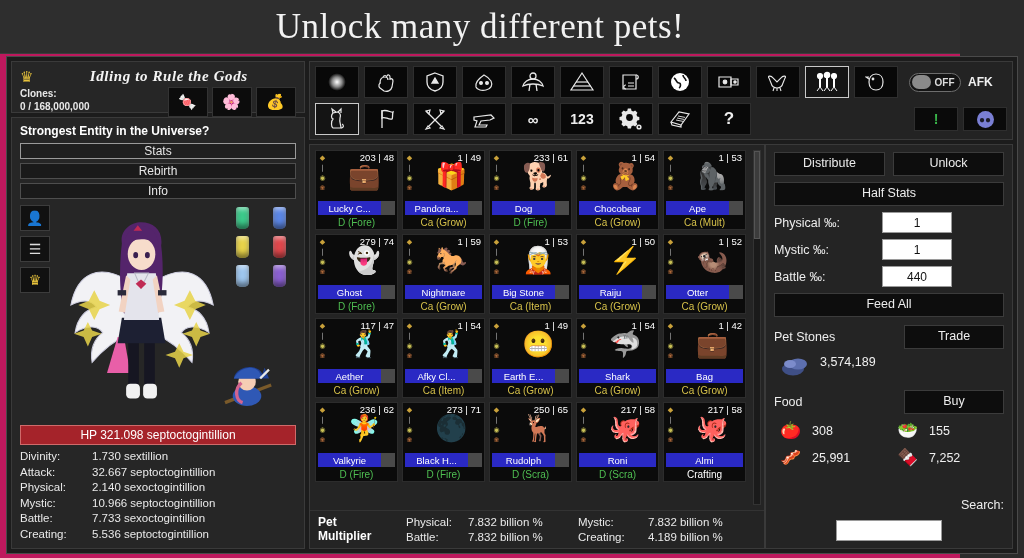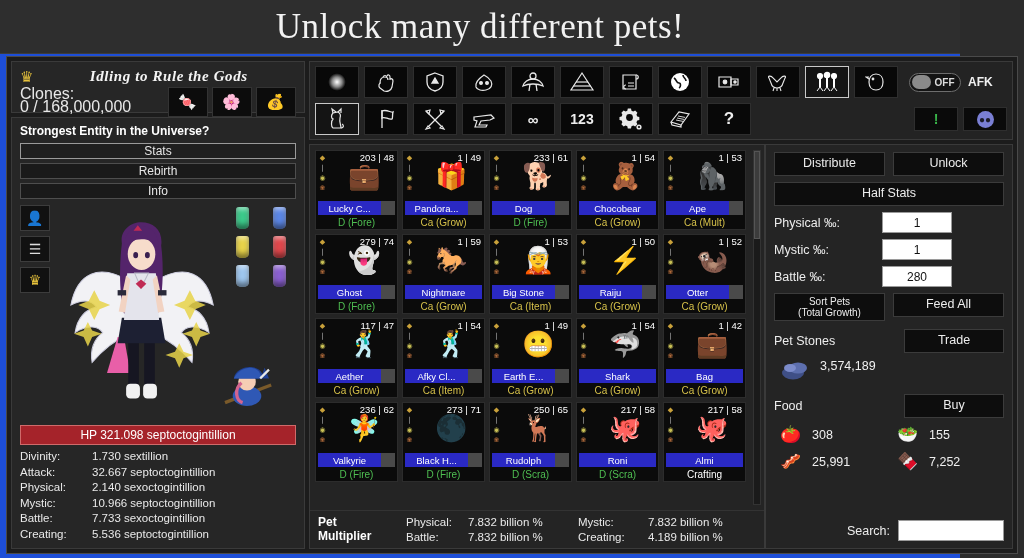--- a/index.html
+++ b/index.html
@@ -2,21 +2,21 @@
 <html><head>
 <meta charset="utf-8">
 <style>
   * { box-sizing: border-box; margin: 0; padding: 0; }
   html, body {
     width: 1024px; height: 558px;
     background: #2b2b2b;
     font-family: "Liberation Sans", sans-serif;
     overflow: hidden;
   }
-  .page { position: relative; width: 960px; height: 558px; background: #1d4ed8; }
+  .page { position: relative; width: 960px; height: 558px; background: #be185d; }
 
   
   .banner {
     height: 54px; width: 100%;
     background: #2e2e2e;
     display: flex; align-items: center; justify-content: center;
     border-bottom: 1px solid #3d3d3d;
   }
   .banner-title {
     font-family: "Liberation Serif", serif;
@@ -40,21 +40,21 @@
   .title-row { display: flex; align-items: center; gap: 8px; }
   .crown { font-size: 15px; color: #e8c33c; line-height: 1; }
   .game-title {
     flex: 1; text-align: center;
     font-family: "Liberation Serif", serif;
     font-style: italic; font-weight: bold;
     font-size: 15px; color: #f4f4f4;
     letter-spacing: .6px;
   }
   .clones-row { display: flex; align-items: flex-start; margin-top: 2px; }
-  .clones-text { font-size: 16px; color: #e8e8e8; line-height: 13px; }
+  .clones-text { font-size: 10px; color: #e8e8e8; line-height: 13px; font-weight: bold; }
   .clone-icons { margin-left: auto; display: flex; gap: 4px; }
   .clone-icon {
     width: 40px; height: 30px; background: #0c0c0c;
     border: 1px solid #333; display: flex; align-items: center; justify-content: center;
     font-size: 15px; overflow: hidden;
   }
 
   .char-panel { flex: 1; padding: 6px 8px; display: flex; flex-direction: column; }
   .panel-head { font-size: 12px; font-weight: bold; color: #fff; margin-bottom: 5px; }
   .tabs { display: flex; gap: 4px; margin-bottom: 6px; flex-direction: column; }
@@ -174,21 +174,21 @@
   .sec-head { display: flex; align-items: center; margin-top: 2px; }
   .sec-title { font-size: 12.5px; color: #ededed; }
   .sec-head .btn { max-width: 100px; margin-left: auto; }
   .stone-row { display: flex; gap: 10px; padding-left: 6px; }
   .stone-icon { font-size: 20px; }
   .stone-count { font-size: 12.5px; color: #f0f0f0; }
   .food-grid { display: grid; grid-template-columns: 1fr 1fr; gap: 6px 8px; padding-left: 4px; }
   .food-item { display: flex; align-items: center; gap: 8px; }
   .food-icon { font-size: 17px; width: 26px; text-align: center; }
   .food-count { font-size: 12.5px; color: #f0f0f0; }
-  .search-row { display: flex; align-items: center; gap: 8px; margin-top: auto; }
+  .search-row { display: flex; align-items: center; gap: 8px; margin-top: auto; flex-direction: column; }
   .search-label { font-size: 12.5px; color: #ededed; margin-left: auto; }
   .search-input { width: 106px; height: 21px; background: #fff; border: 1px solid #9a9a9a; }
 </style>
 </head>
 <body>
 
 <div class="page">
 
   <div class="banner">
     <div class="banner-title">Unlock many different pets!</div>
@@ -868,28 +868,24 @@
           <div class="pct-row">
             <span class="pct-label">Physical ‰:</span>
             <span class="pct-field">1</span>
           </div>
           <div class="pct-row">
             <span class="pct-label">Mystic ‰:</span>
             <span class="pct-field">1</span>
           </div>
           <div class="pct-row">
             <span class="pct-label">Battle ‰:</span>
-            <span class="pct-field">280</span>
+            <span class="pct-field">440</span>
           </div>
 
           <div class="ctrl-row">
-            <div class="btn two-line">
-              <span>Sort Pets</span>
-              <span>(Total Growth)</span>
-            </div>
             <div class="btn">Feed All</div>
           </div>
 
           <div class="sec-head">
             <span class="sec-title">Pet Stones</span>
             <div class="btn">Trade</div>
           </div>
           <div class="stone-row">
             <span class="stone-icon">
               <svg width="30" height="22" viewBox="0 0 30 22">

